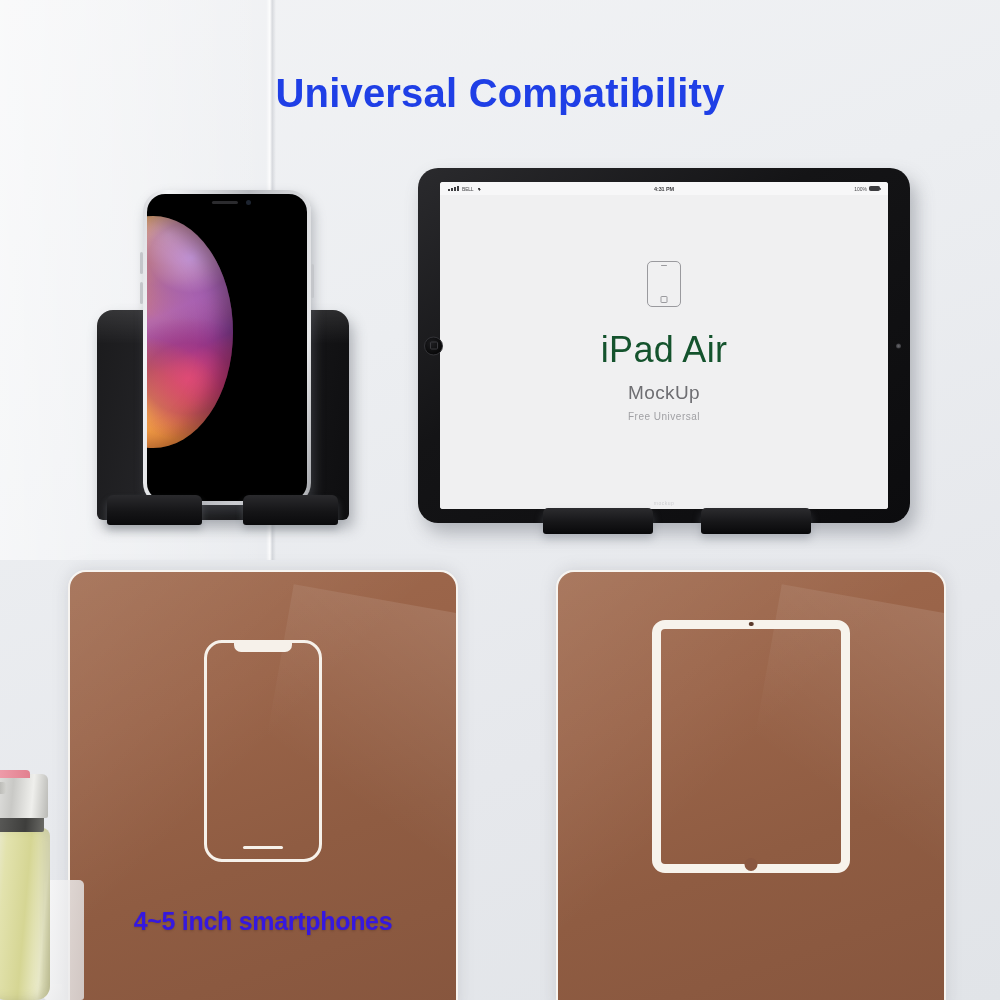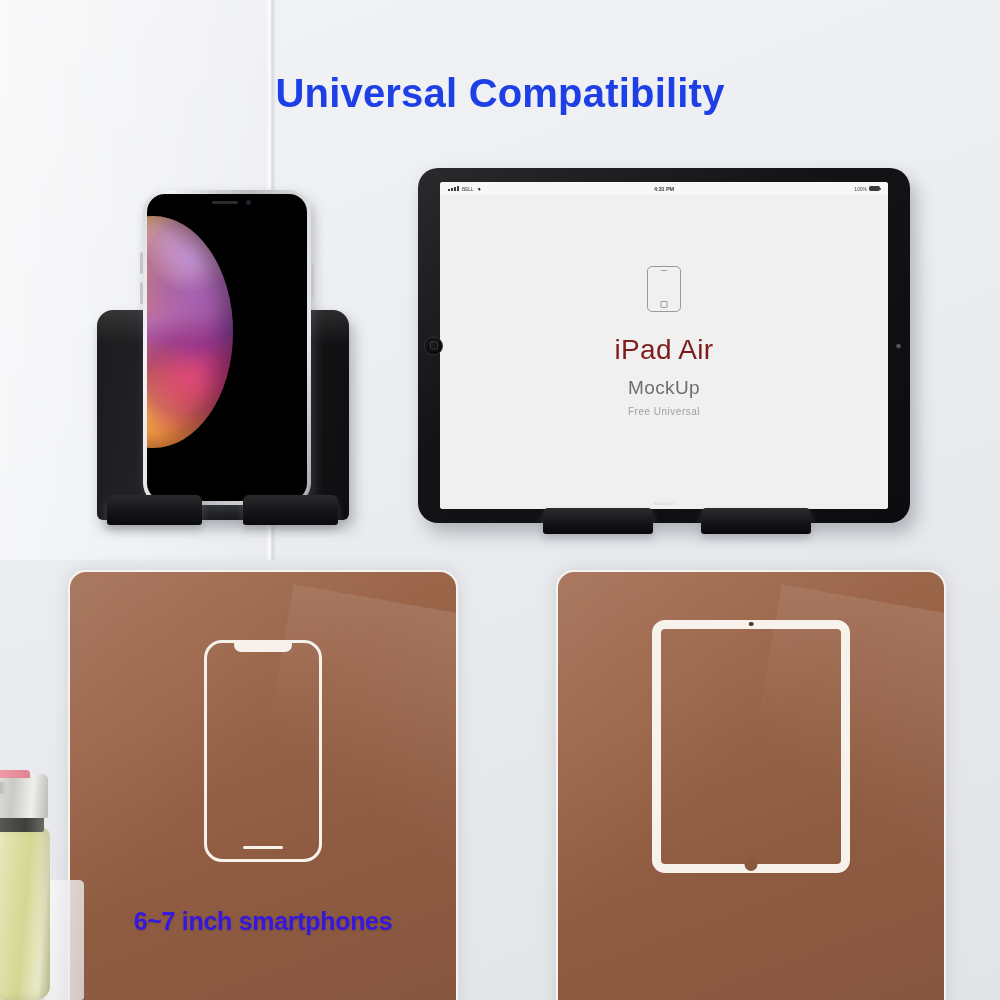--- a/index.html
+++ b/index.html
@@ -175,21 +175,21 @@
     border-radius: 5px; margin-bottom: 22px; position: relative;
   }
   .mock-tablet-icon:before {
     content: ""; position: absolute; left: 50%; transform: translateX(-50%);
     top: 3.5px; width: 6px; height: .9px; background: #9a9a9e; border-radius: 1px;
   }
   .mock-tablet-icon:after {
     content: ""; position: absolute; left: 50%; transform: translateX(-50%);
     bottom: 3px; width: 5px; height: 5px; border: 1px solid #9a9a9e; border-radius: 1px;
   }
-  .mock-title { font-size: 28px; color: #7f1d1d; font-weight: 300; letter-spacing: .3px; }
+  .mock-title { font-size: 36px; color: #14532d; font-weight: 300; letter-spacing: .3px; }
   .mock-sub   { font-size: 19px; color: #6e6e72; font-weight: 300; margin-top: 11px; letter-spacing: .4px; }
   .mock-sub2  { font-size: 10px; color: #a0a0a4; font-weight: 300; margin-top: 7px; letter-spacing: .5px; }
   .ipad-watermark {
     position: absolute; left: 50%; transform: translateX(-50%); bottom: 3px;
     font-size: 5px; color: #cfcfd2; letter-spacing: .5px;
   }
 
   .ipad-home {
     position: absolute; left: 6px; top: 50%; transform: translateY(-50%);
     width: 19px; height: 19px; border-radius: 50%;
@@ -392,21 +392,21 @@
     <div class="ipad-lip r"></div>
   </div>
 
   <div class="panel left">
     <div class="panel-inner"></div>
     <div class="panel-glare"></div>
     <div class="outline-phone">
       <span class="op-notch"></span>
       <span class="op-bar"></span>
     </div>
-    <div class="panel-caption">6~7 inch smartphones</div>
+    <div class="panel-caption">4~5 inch smartphones</div>
   </div>
 
   <div class="panel right">
     <div class="panel-inner"></div>
     <div class="panel-glare"></div>
     <div class="outline-tablet">
       <span class="ot-cam"></span>
       <span class="ot-home"></span>
     </div>
   </div>

